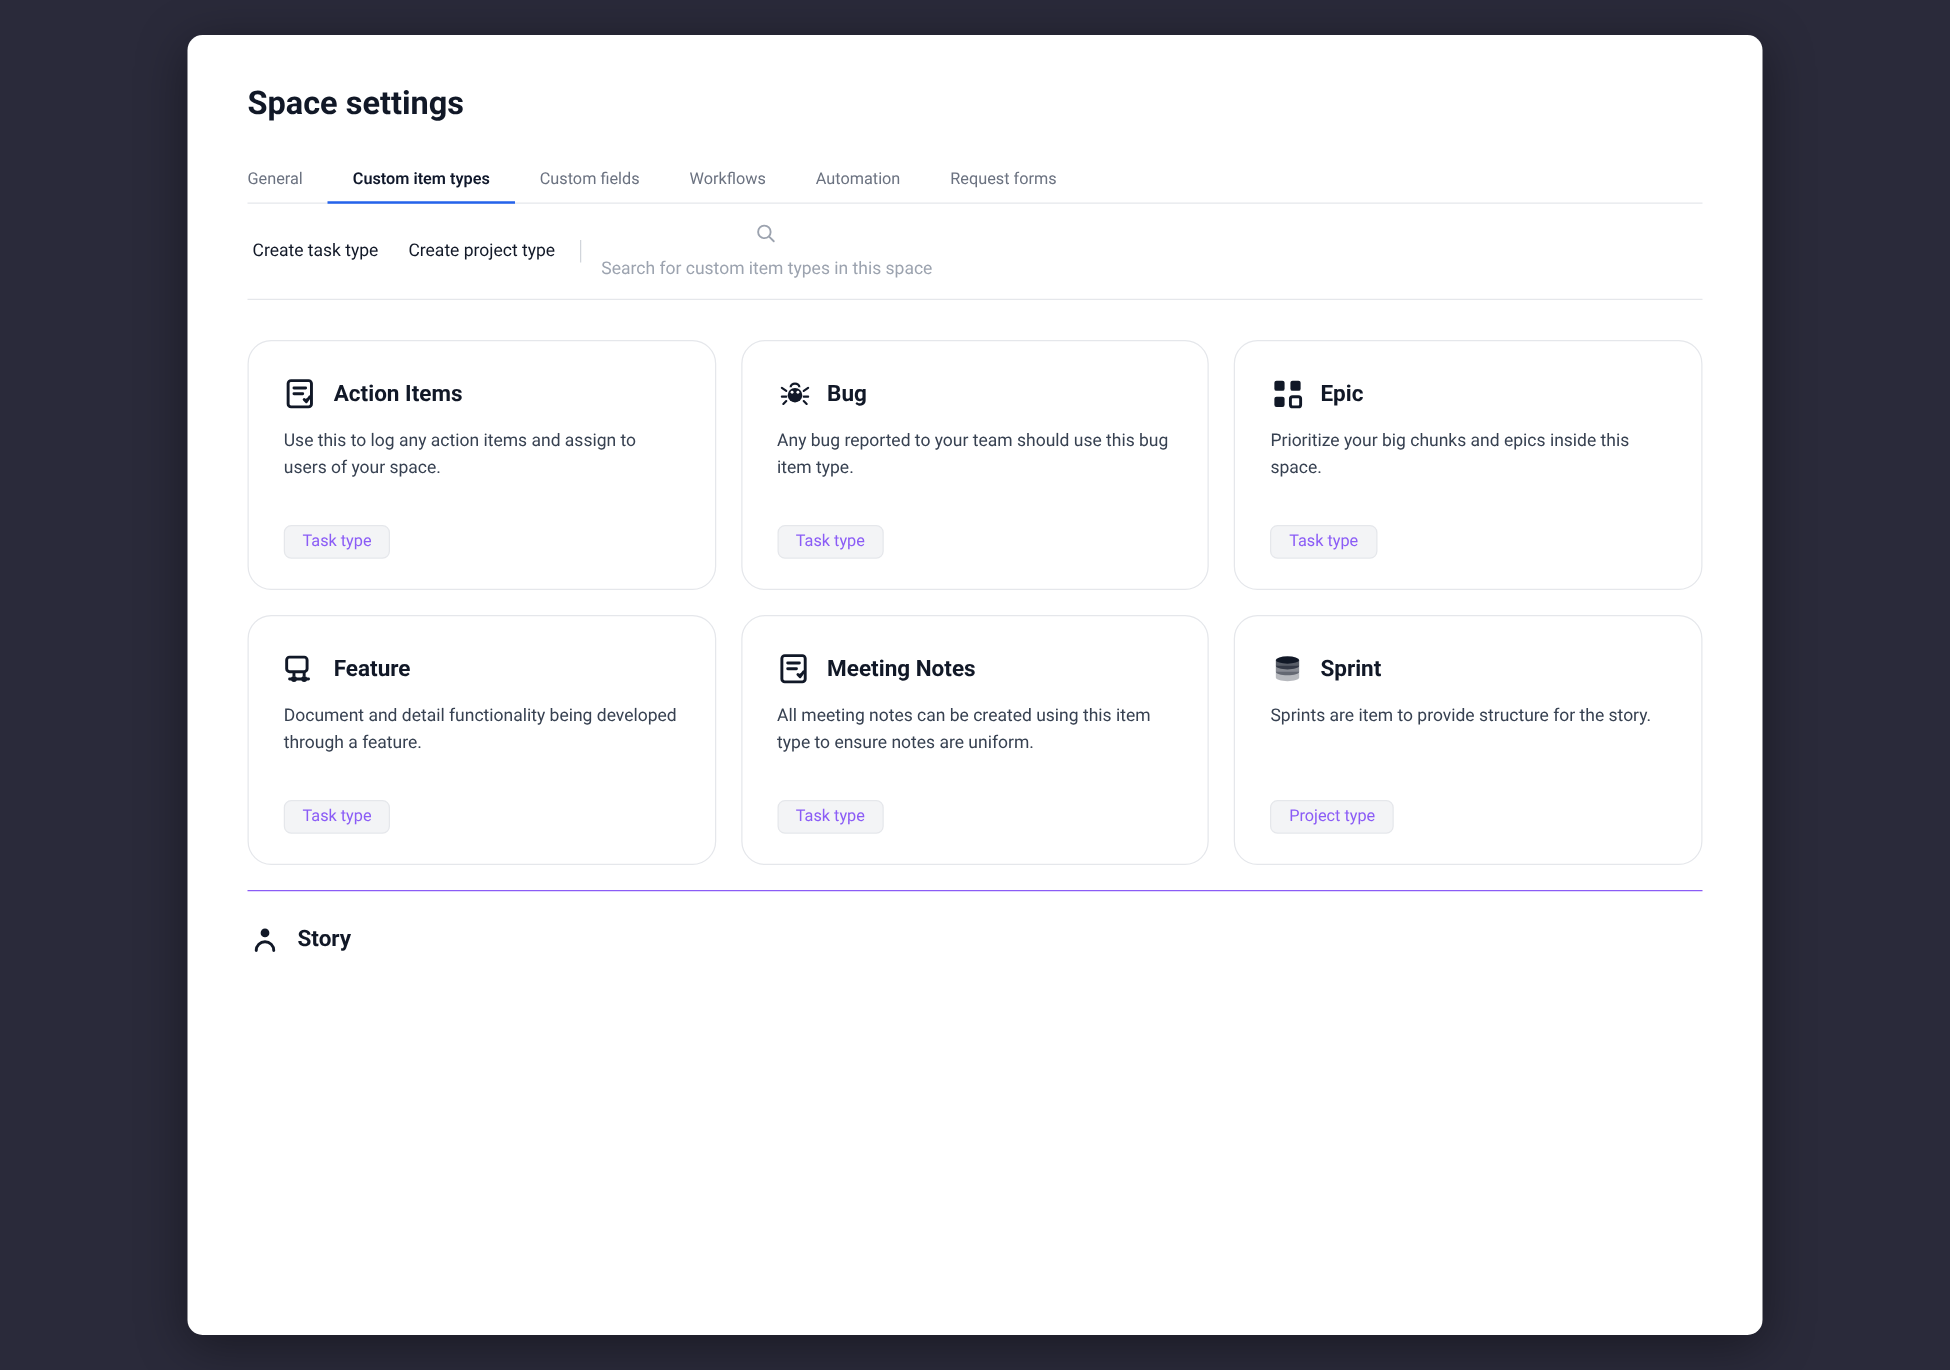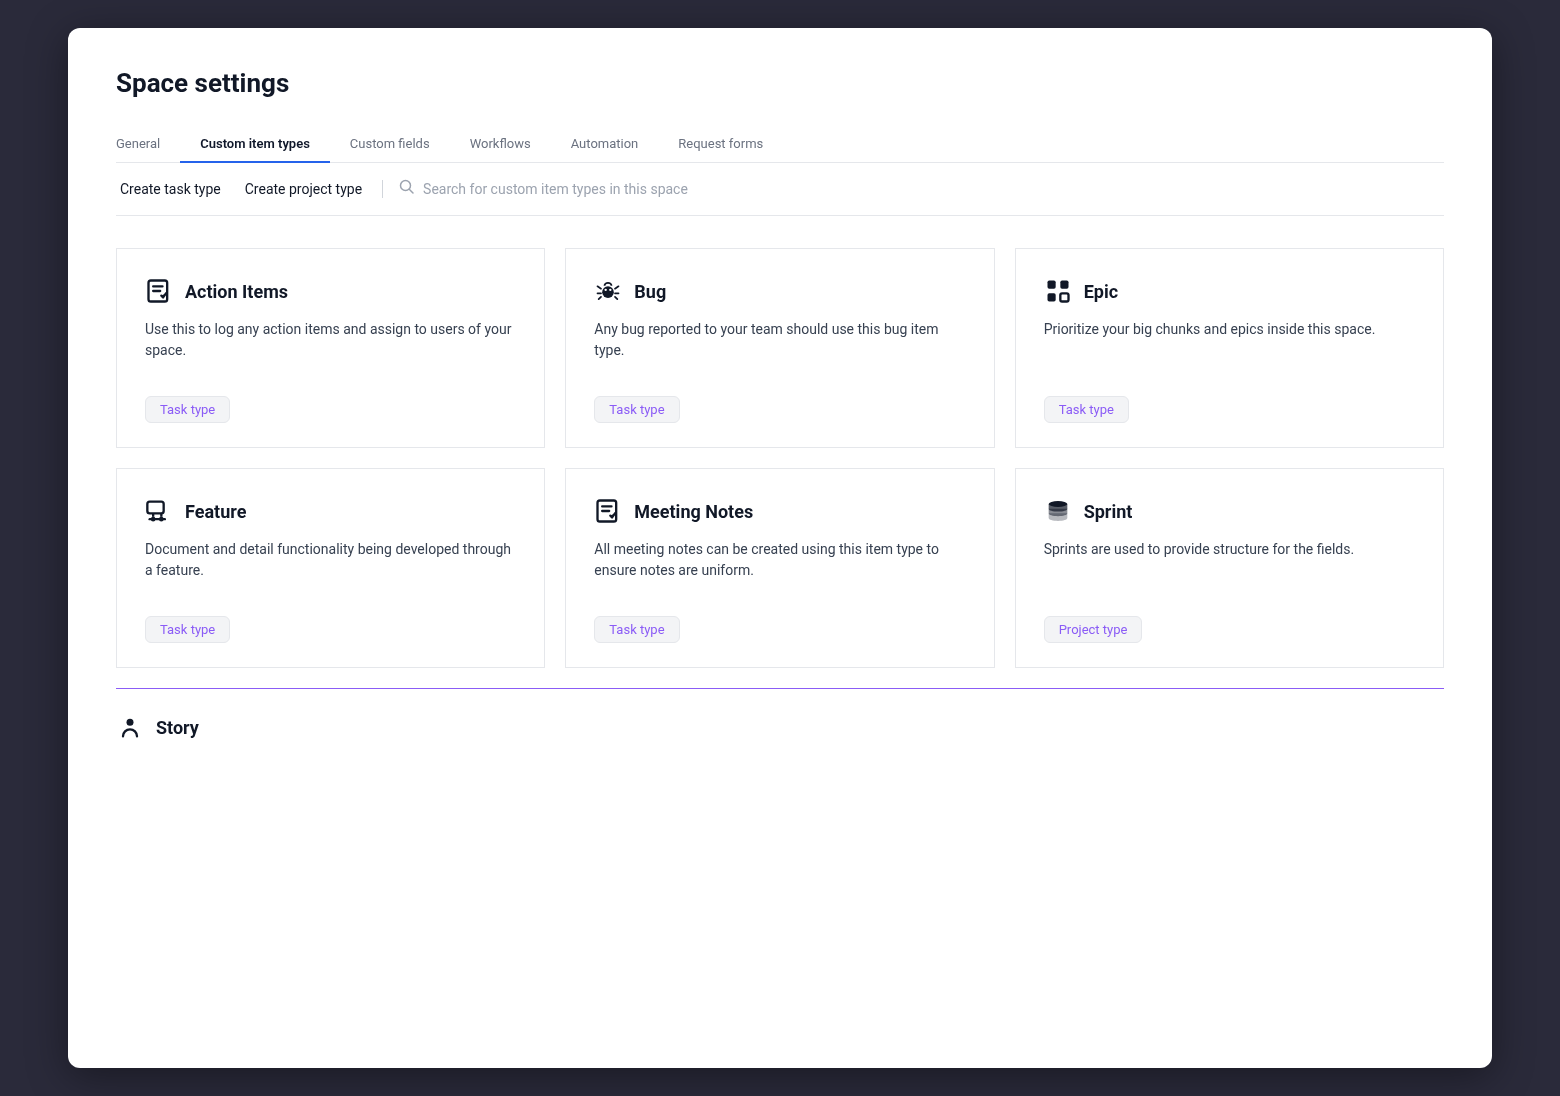--- a/index.html
+++ b/index.html
@@ -7,21 +7,21 @@
       background: #2a2a3a;
       display: flex;
       justify-content: center;
       align-items: center;
       min-height: 100vh;
       font-family: -apple-system, BlinkMacSystemFont, 'Segoe UI', Roboto, sans-serif;
     }
     .window {
       background: #fff;
       border-radius: 12px;
-      width: 1424px;
+      width: 1260px;
       min-height: 1040px;
       overflow: hidden;
       box-shadow: 0 8px 40px rgba(0,0,0,0.4);
       padding: 40px 48px 40px 48px;
     }
     .page-title {
       font-size: 26px;
       font-weight: 700;
       color: #111827;
       margin-bottom: 28px;
@@ -70,36 +70,37 @@
       height: 18px;
       background: #d1d5db;
       margin: 0 16px;
     }
     .search-area {
       display: flex;
       align-items: center;
       gap: 8px;
       color: #9ca3af;
       font-size: 14px;
+      flex-direction: column;
     }
     .search-icon {
       font-size: 15px;
       color: #9ca3af;
     }
 
     .cards-grid {
       display: grid;
       grid-template-columns: repeat(3, 1fr);
       gap: 20px;
       margin-bottom: 20px;
     }
     .card {
       background: #fff;
       border: 1px solid #e5e7eb;
-      border-radius: 0;
+      border-radius: 19px;
       padding: 28px 28px 24px 28px;
       display: flex;
       flex-direction: column;
       gap: 14px;
       min-height: 200px;
     }
     .card-header {
       display: flex;
       align-items: center;
       gap: 12px;
@@ -279,21 +280,21 @@
         <span class="card-icon icon-sprint">
           <svg class="card-svg" viewBox="0 0 24 24" xmlns="http://www.w3.org/2000/svg">
             <ellipse cx="12" cy="6" rx="8" ry="2.5" fill="#111827"></ellipse>
             <path d="M4 6v4c0 1.38 3.58 2.5 8 2.5S20 11.38 20 10V6" fill="#111827" opacity="0.7"></path>
             <path d="M4 10v4c0 1.38 3.58 2.5 8 2.5S20 15.38 20 14v-4" fill="#111827" opacity="0.5"></path>
             <path d="M4 14v4c0 1.38 3.58 2.5 8 2.5S20 19.38 20 18v-4" fill="#111827" opacity="0.3"></path>
           </svg>
         </span>
         <span class="card-title">Sprint</span>
       </div>
-      <p class="card-desc">Sprints are used to provide structure for the fields.</p>
+      <p class="card-desc">Sprints are item to provide structure for the story.</p>
       <span class="card-badge">Project type</span>
     </div>
 
   </div>
 
   <div class="story-row">
     <span class="story-icon icon-story">
       <svg width="28" height="28" viewBox="0 0 24 24" xmlns="http://www.w3.org/2000/svg">
         <circle cx="12" cy="8" r="3" fill="#111827"></circle>
         <path d="M6 20c0-3.31 2.69-6 6-6s6 2.69 6 6" fill="none" stroke="#111827" stroke-width="2" stroke-linecap="round"></path>

